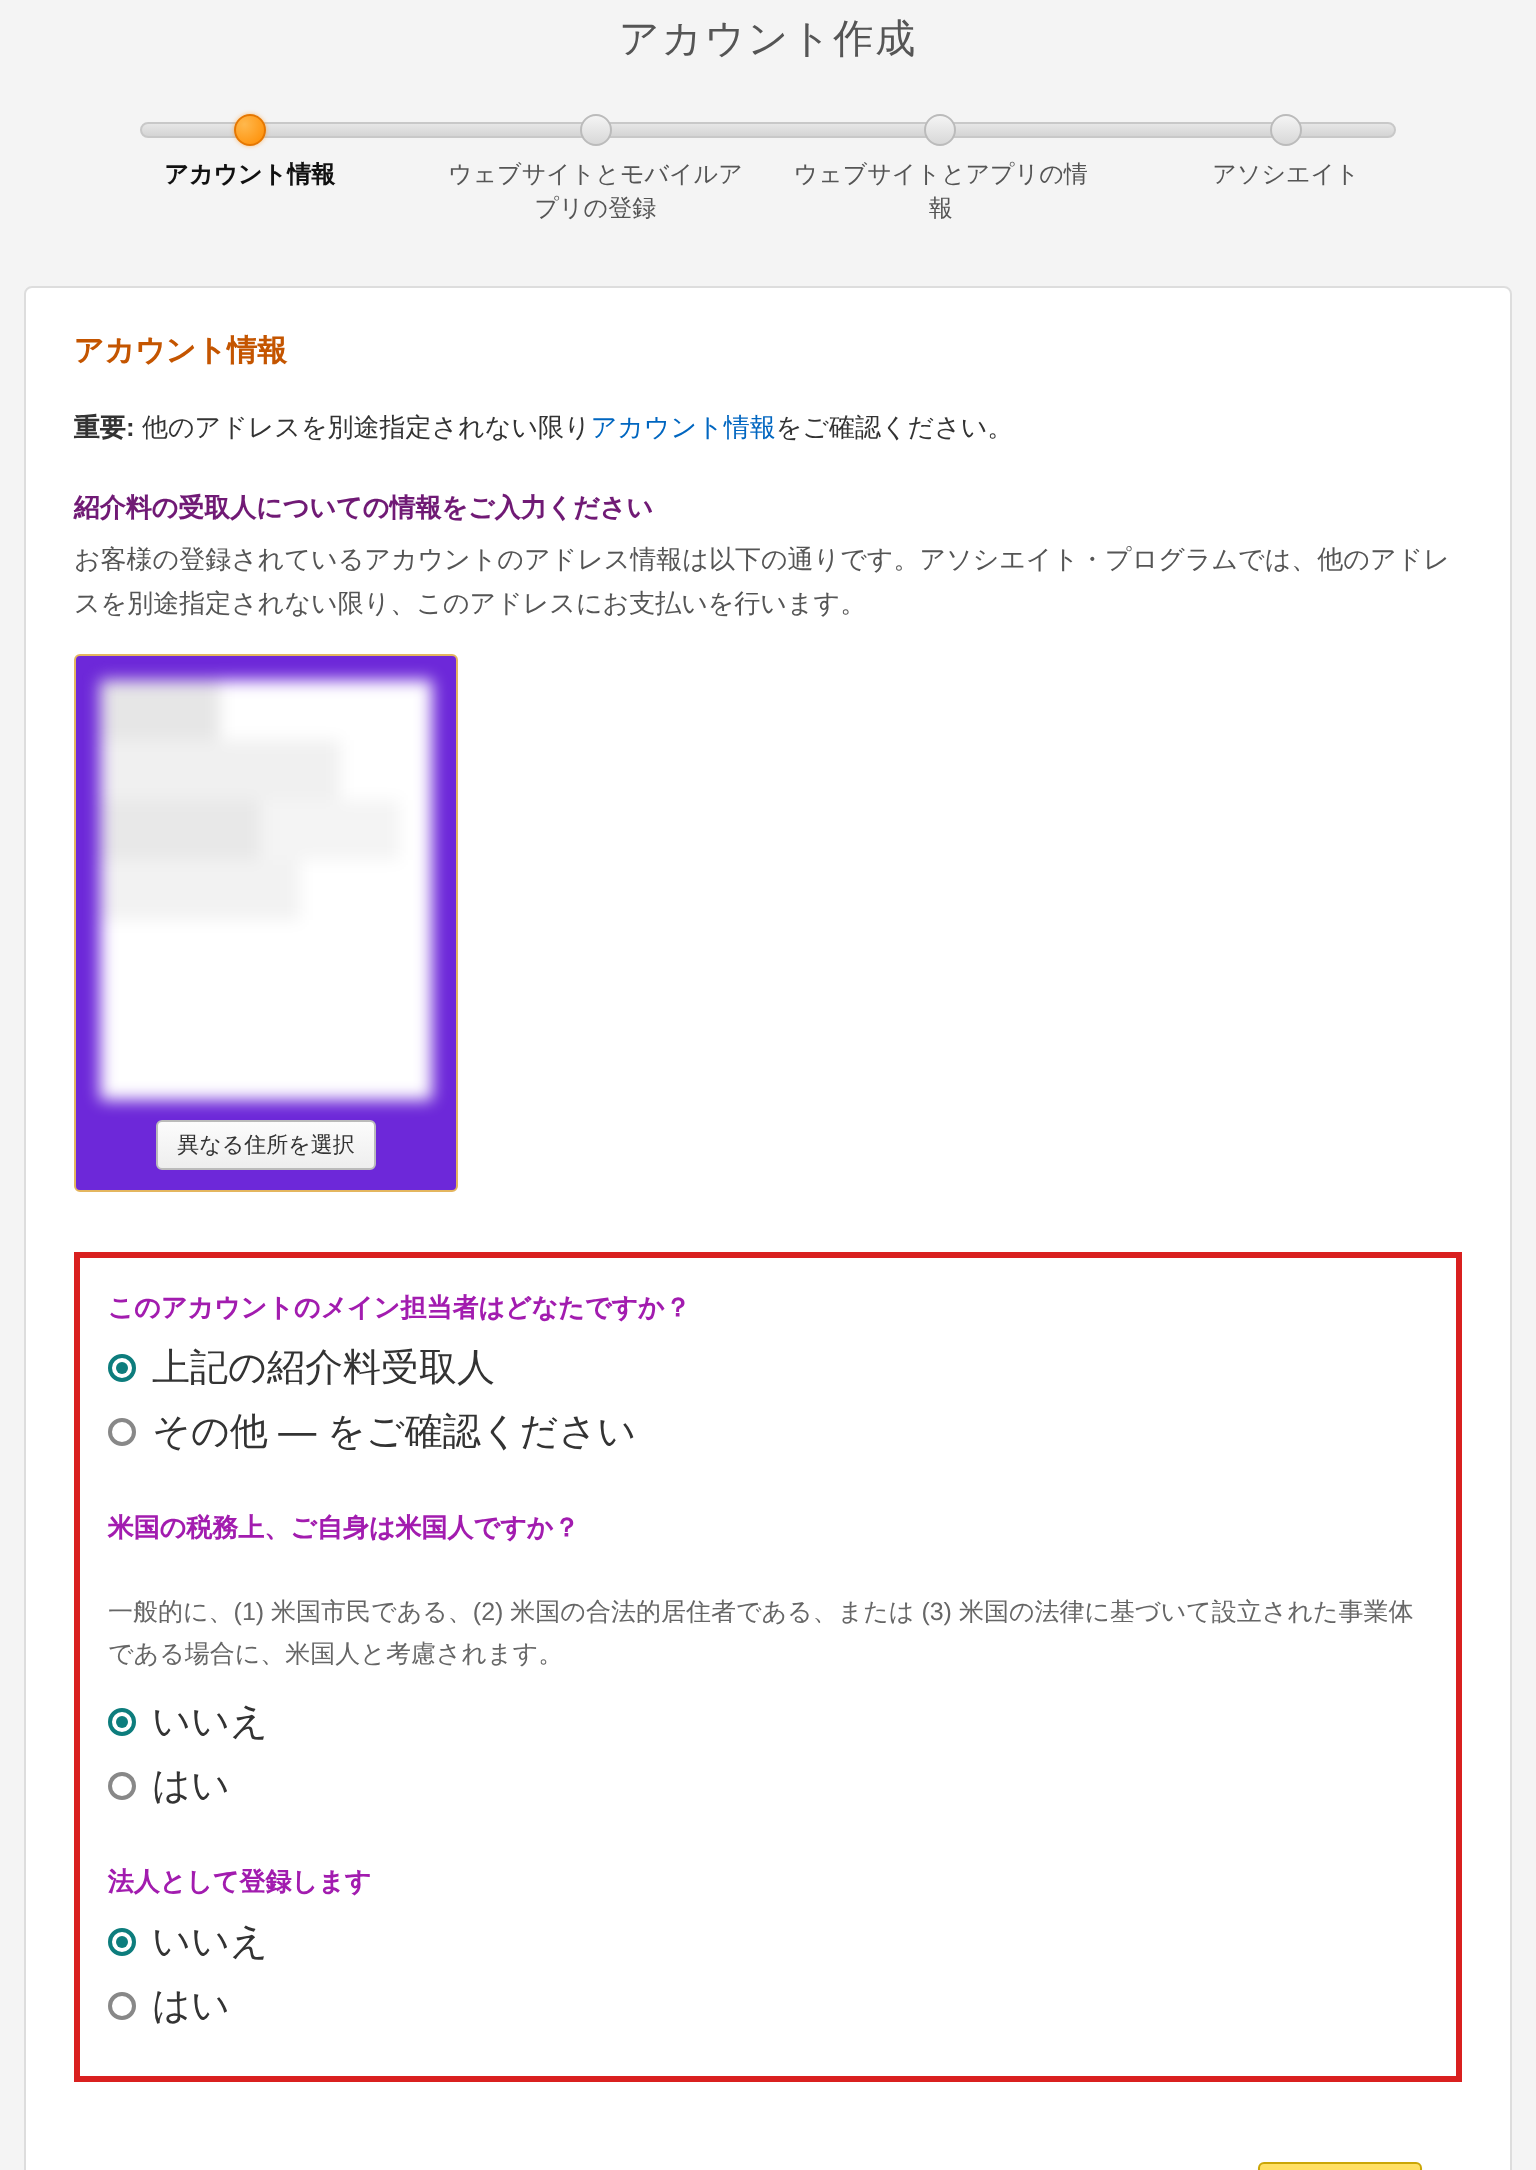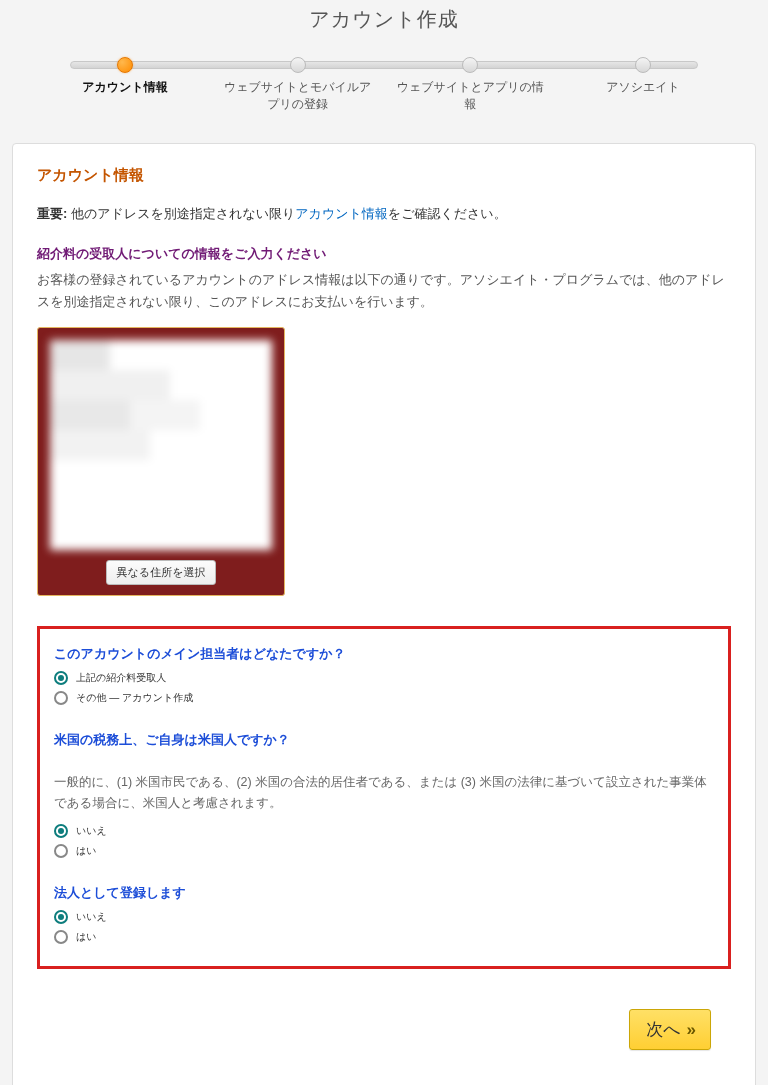--- a/index.html
+++ b/index.html
@@ -89,26 +89,26 @@
       margin-bottom: 6px;
       color: #701a75;
     }
     .desc {
       font-size: 13px;
       color: #555;
       line-height: 1.7;
       margin-bottom: 14px;
     }
     .address-box {
-      width: 248px;
+      width: 192px;
       border: 1px solid #e4b65f;
       border-radius: 3px;
       padding: 12px 12px 10px;
       margin-bottom: 30px;
-      background: #7f1d1d;
+      background: #6d28d9;
     }
     .address-blur {
       height: 210px;
       background:
         linear-gradient(90deg, #e6e6e6 0 60px, #fff 60px 100%) 0 0/100% 30px,
         linear-gradient(90deg, #f0f0f0 0 120px, #fff 120px 100%) 0 30px/100% 30px,
         linear-gradient(90deg, #e8e8e8 0 80px, #f4f4f4 80px 150px, #fff 150px 100%) 0 60px/100% 30px,
         linear-gradient(90deg, #f2f2f2 0 100px, #fff 100px 100%) 0 90px/100% 30px,
         #fff;
       background-repeat: no-repeat;
@@ -129,34 +129,34 @@
       border: 3px solid #d9201f;
       padding: 16px 14px;
       margin-bottom: 30px;
     }
     .q-block { margin-bottom: 26px; }
     .q-block:last-child { margin-bottom: 6px; }
     .q-title {
       font-weight: bold;
       font-size: 13px;
       margin-bottom: 8px;
-      color: #1d4ed8;
+      color: #a21caf;
     }
     .q-desc {
       font-size: 12.5px;
       color: #666;
       line-height: 1.7;
       margin-bottom: 10px;
       margin-top: 23px;
     }
     .radio-row {
       display: flex;
       align-items: center;
       margin-bottom: 6px;
-      font-size: 10px;
+      font-size: 19px;
       color: #333;
       cursor: pointer;
     }
     .radio {
       width: 14px;
       height: 14px;
       border: 2px solid #888;
       border-radius: 50%;
       margin-right: 8px;
       position: relative;
@@ -241,21 +241,21 @@
   <div class="highlight-box">
 
     <div class="q-block">
       <div class="q-title">このアカウントのメイン担当者はどなたですか？</div>
       <label class="radio-row">
         <span class="radio checked"></span>
         <span>上記の紹介料受取人</span>
       </label>
       <label class="radio-row">
         <span class="radio"></span>
-        <span>その他 — アカウント作成</span>
+        <span>その他 — をご確認ください</span>
       </label>
     </div>
 
     <div class="q-block">
       <div class="q-title">米国の税務上、ご自身は米国人ですか？</div>
       <p class="q-desc">一般的に、(1) 米国市民である、(2) 米国の合法的居住者である、または (3) 米国の法律に基づいて設立された事業体である場合に、米国人と考慮されます。</p>
       <label class="radio-row">
         <span class="radio checked"></span>
         <span>いいえ</span>
       </label>

